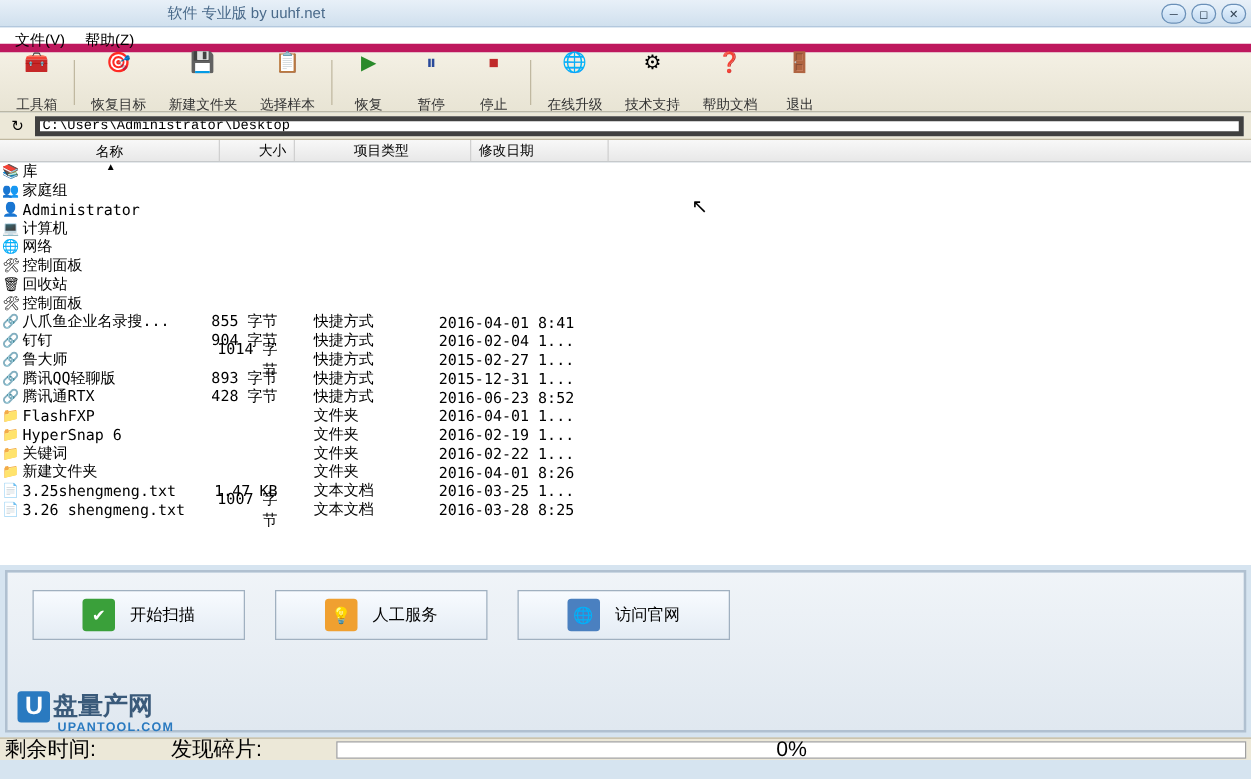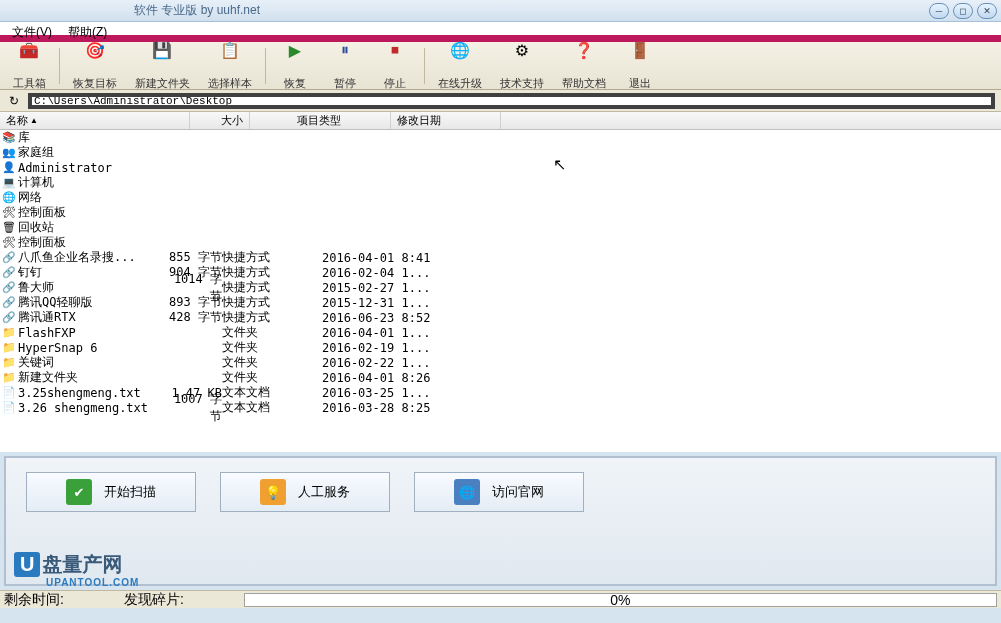--- a/index.html
+++ b/index.html
@@ -77,40 +77,40 @@
   border-bottom: 1px solid #c0c0c0;
   display: flex;
 }
 .col {
   border-right: 1px solid #d0d0d0;
   padding: 2px 6px;
   font-size: 11px;
   cursor: pointer;
   display:flex; align-items:center;
 }
-.col.name { width: 190px; }
+.col.name { width: 176px; flex-direction: column; }
 .col.size { width: 60px; justify-content:flex-end;text-align:center; }
 .col.type { width: 100px; margin-left: 41px; }
 .col.date { width: 110px; }
 .col .sortarrow { margin-left:2px; font-size:8px; }
 .filelist {
   height: 322px;
   background: #fff;
   overflow-y: auto;
   font-family: "SimSun", monospace;
   font-size: 12px;
 }
 .row {
   display: flex; align-items: center;
   height: 15px; padding: 0 2px;
 }
 .row .ficon { width:14px; height:14px; margin-right:2px; display:inline-flex;align-items:center;justify-content:center; font-size:11px;}
 .row .fname { width: 144px; overflow:hidden; white-space:nowrap; text-overflow:ellipsis; }
 .row .fsize { width: 60px; text-align:right; padding-right:0; }
-.row .ftype { width: 100px; }
+.row .ftype { width: 100px; margin-left: 29px; }
 .row .fdate { width: 110px; }
 .bottompane {
   height: 130px;
   background: linear-gradient(#f0f4f8,#e0e8f0);
   border: 2px solid #b0c0d0;
   margin: 4px;
   display: flex;
   align-items: flex-start;
   padding: 14px 20px;
   gap: 24px;
@@ -131,21 +131,21 @@
   display:flex; align-items:baseline;
 }
 .logo .u { background:#2a7ac0; color:#fff; padding:1px 6px; border-radius:3px; margin-right:2px;}
 .logo .sub { font-size:10px; color:#2a7ac0; letter-spacing:1px; position:absolute; bottom:-10px; left:32px;text-align:center;}
 .statusbar {
   height: 18px;
   background: #ece8d8;
   border-top: 1px solid #c0b8a0;
   display: flex;
   align-items: center;
-  font-size: 14px;
+  font-size: 17px;
   padding: 0 4px;
 }
 .statusbar .slabel { margin-right: 60px; }
 .statusbar .prog {
   flex:1; height:14px; border:1px solid #a0a0a0; background:#fff;
   display:flex; align-items:center; justify-content:center;
 }
 .cursor-overlay {
   position:absolute; left:553px; top:155px; font-size:16px; pointer-events:none;
 }

